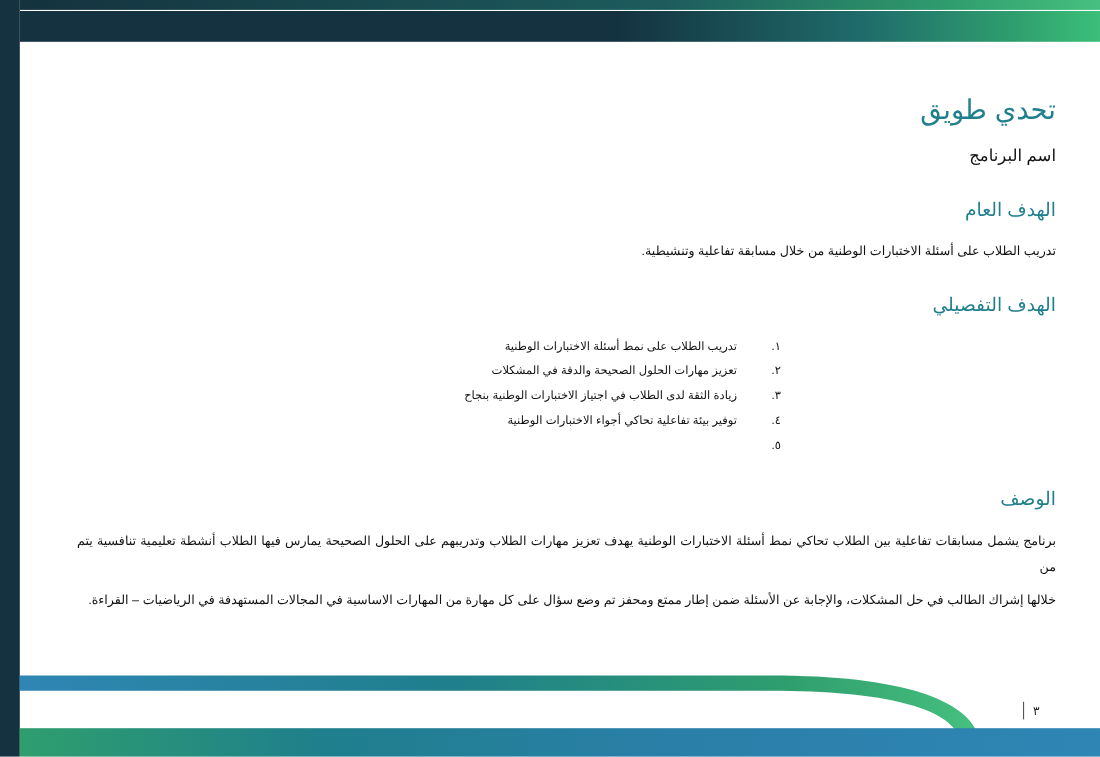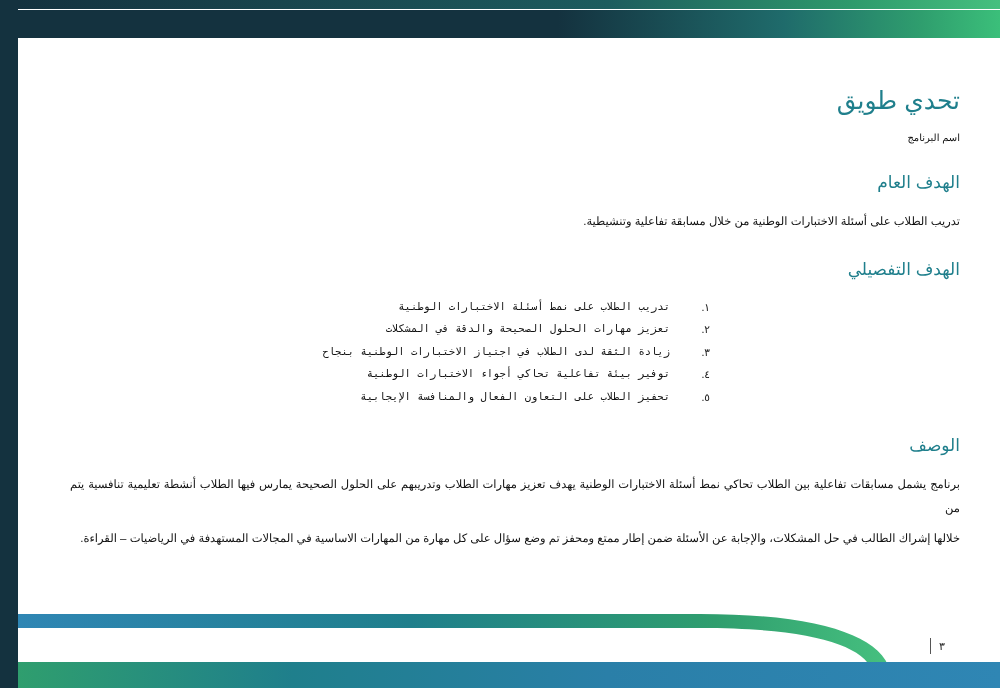--- a/index.html
+++ b/index.html
@@ -89,21 +89,21 @@
 
   h2.section-title {
     margin: 26px 0 16px 0;
     font-size: 17px;
     font-weight: 400;
     color: #1f7f8c;
     line-height: 1.25;
   }
 
   .field-label {
-    font-size: 10px;
+    font-size: 15px;
     color: #111111;
     margin: 0 0 14px 0;
     line-height: 1.6;
   }
 
   p.body-text {
     font-size: 11.5px;
     color: #111111;
     margin: 0 0 6px 0;
     line-height: 2.0;
@@ -134,21 +134,20 @@
   ol.detail-list li .num {
     width: 30px;
     flex: 0 0 30px;
     text-align: right;
     padding-left: 10px;
     color: #111111;
   }
   ol.detail-list li .txt {
     flex: 0 1 auto;
     text-align: center;
-    font-family: Liberation Mono, monospace;
   }
 
   
   .centerish {
     text-align: center;
   }
 
   
   .page-number {
     position: absolute;
@@ -200,21 +199,20 @@
       <li>
         <span class="num">٣.</span>
         <span class="txt">زيادة الثقة لدى الطلاب في اجتياز الاختبارات الوطنية بنجاح</span>
       </li>
       <li>
         <span class="num">٤.</span>
         <span class="txt">توفير بيئة تفاعلية تحاكي أجواء الاختبارات الوطنية</span>
       </li>
       <li>
         <span class="num">٥.</span>
-        <span class="txt">تحفيز الطلاب على التعاون الفعال والمنافسة الإيجابية</span>
       </li>
     </ol>
 
     <h2 class="section-title">الوصف</h2>
     <div class="para-block">
       <p class="body-text">برنامج يشمل مسابقات تفاعلية بين الطلاب تحاكي نمط أسئلة الاختبارات الوطنية يهدف تعزيز مهارات الطلاب وتدريبهم على الحلول الصحيحة يمارس فيها الطلاب أنشطة تعليمية تنافسية يتم من</p>
       <p class="body-text">خلالها إشراك الطالب في حل المشكلات، والإجابة عن الأسئلة ضمن إطار ممتع ومحفز تم وضع سؤال على كل مهارة من المهارات الاساسية في المجالات المستهدفة في الرياضيات – القراءة.</p>
     </div>
 
   </div>

